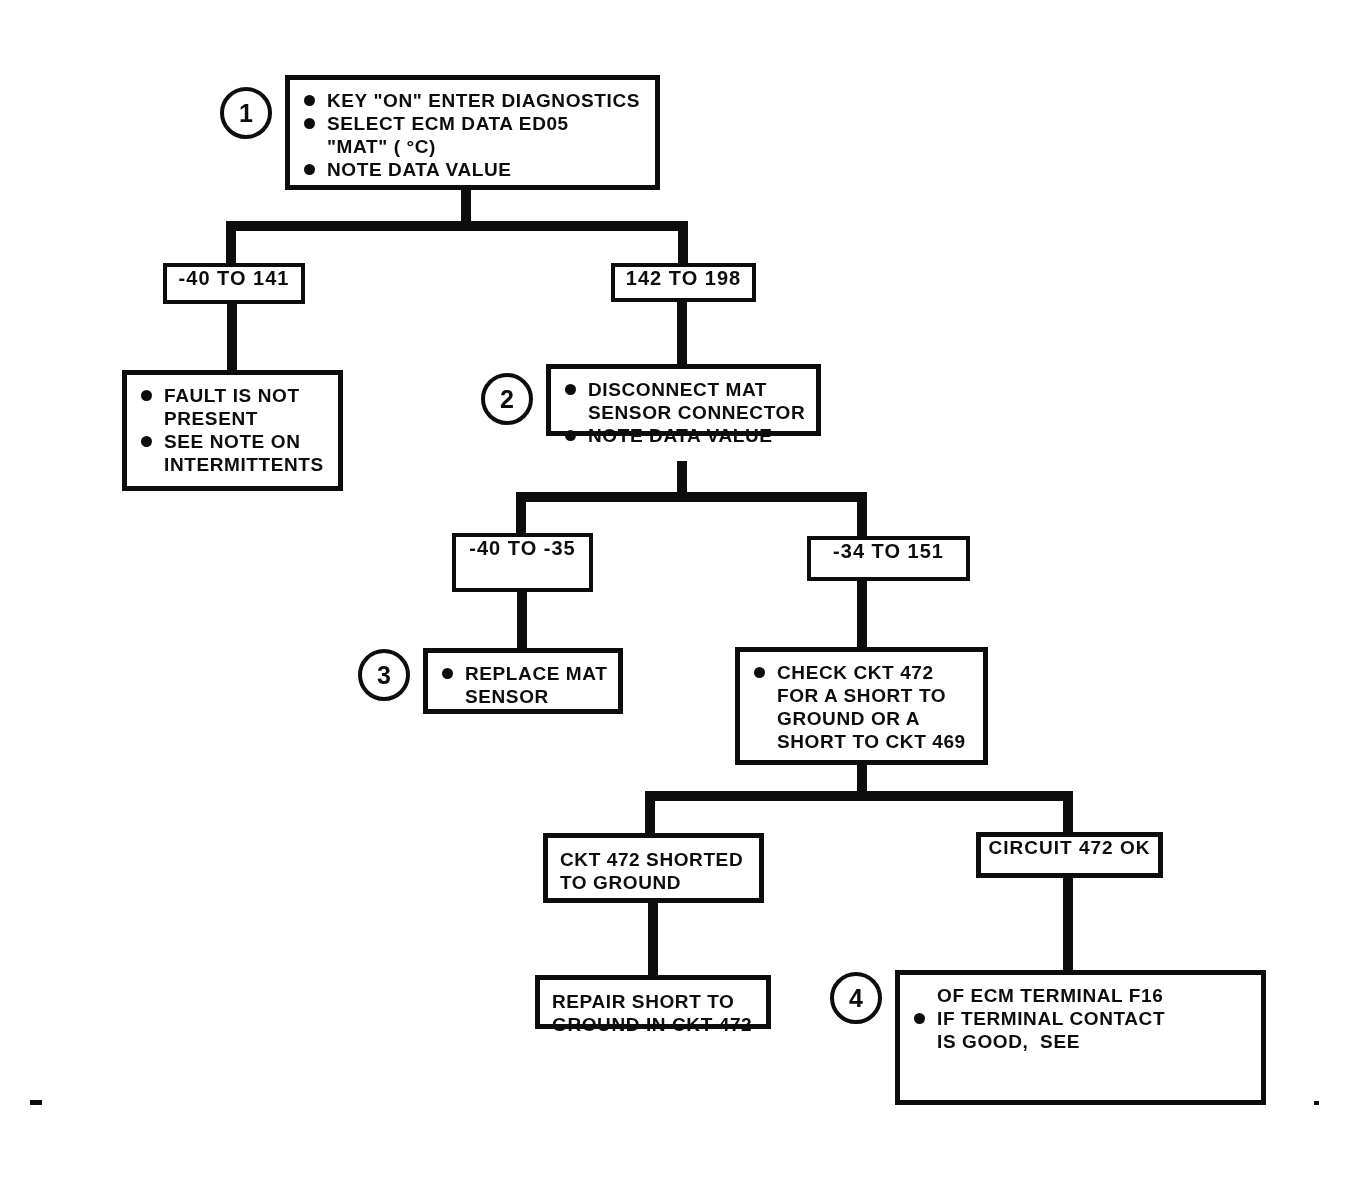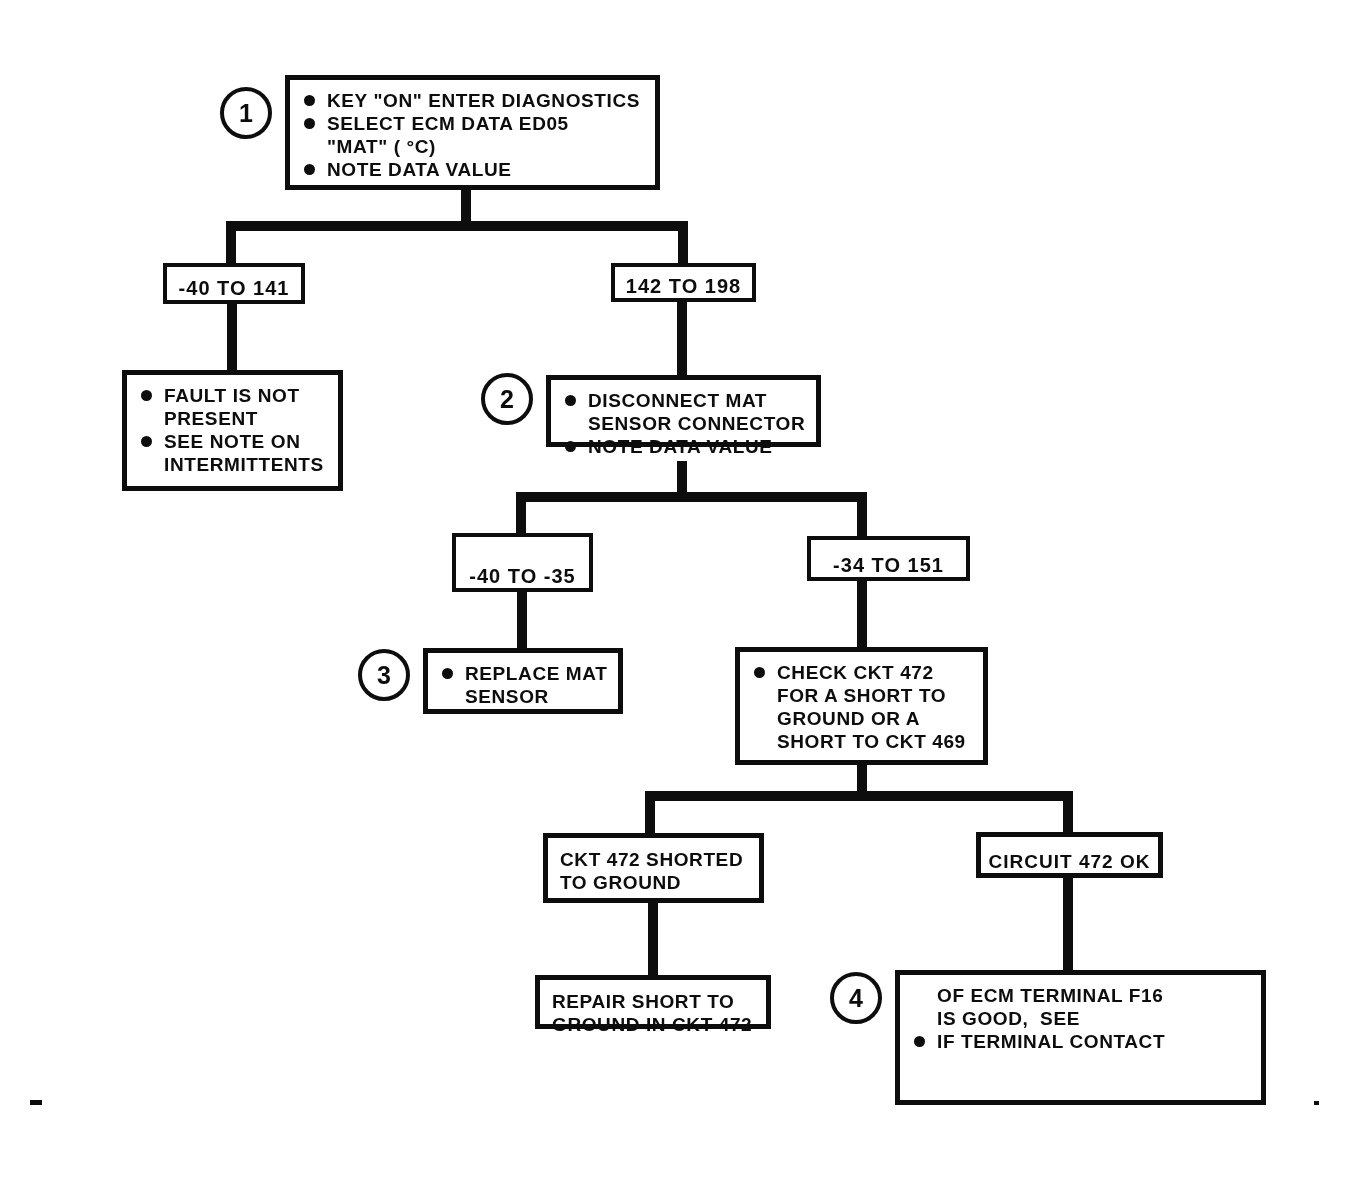--- a/index.html
+++ b/index.html
@@ -13,21 +13,21 @@
   }
   .action{padding:9px 8px 6px 14px;font-size:19px;letter-spacing:0.6px;}
   .line{display:flex;align-items:flex-start;min-height:23px;}
   .txt{white-space:pre;line-height:23px;}
   .bullet{
     flex:none;width:11px;height:11px;border-radius:50%;
     background:#0d0d0d;margin:6px 12px 0 0;
   }
   .bullet.spacer{visibility:hidden;}
   .value{
-    display:flex;align-items:flex-end;justify-content:center;
+    display:flex;align-items:flex-start;justify-content:center;
     font-size:20px;letter-spacing:1px;border-width:4px;white-space:pre;
   }
   .plain{padding:10px 8px 6px 12px;font-size:19px;letter-spacing:0.6px;text-align:center;}
   .vline,.hline{position:absolute;background:#0d0d0d;}
   .vline{width:10px;}
   .hline{height:10px;}
   .marker{
     position:absolute;width:52px;height:52px;border:4px solid #0d0d0d;border-radius:50%;
     box-sizing:border-box;background:#ffffff;display:flex;align-items:center;justify-content:center;
     font-size:25px;font-weight:bold;
@@ -111,21 +111,21 @@
     <div class="line">
         <span class="bullet"></span>
         <span class="txt">SEE NOTE ON</span>
       </div>
     <div class="line">
         <span class="bullet spacer"></span>
         <span class="txt">INTERMITTENTS</span>
       </div>
   </div>
 
-  <div class="node action" style="left:546px;top:375px;width:275px;height:72px;">
+  <div class="node action" style="left:546px;top:364px;width:275px;height:72px;">
     <div class="line">
         <span class="bullet"></span>
         <span class="txt">DISCONNECT MAT</span>
       </div>
     <div class="line">
         <span class="bullet spacer"></span>
         <span class="txt">SENSOR CONNECTOR</span>
       </div>
     <div class="line">
         <span class="bullet"></span>
@@ -191,25 +191,25 @@
         <span class="txt">GROUND IN CKT 472</span>
       </div>
   </div>
 
   <div class="node action" style="left:895px;top:970px;width:371px;height:135px;">
     <div class="line">
         <span class="bullet spacer"></span>
         <span class="txt">OF ECM TERMINAL F16</span>
       </div>
     <div class="line">
+        <span class="bullet"></span>
+        <span class="txt">IF TERMINAL CONTACT</span>
+      </div>
+    <div class="line">
         <span class="bullet spacer"></span>
         <span class="txt">IS GOOD,  SEE</span>
-      </div>
-    <div class="line">
-        <span class="bullet"></span>
-        <span class="txt">IF TERMINAL CONTACT</span>
       </div>
   </div>
 
   <div class="artifact" style="left:30px;top:1100px;width:12px;height:5px;"></div>
   <div class="artifact" style="left:1314px;top:1101px;width:5px;height:4px;"></div>
 
 </div>
 
 </body></html>

